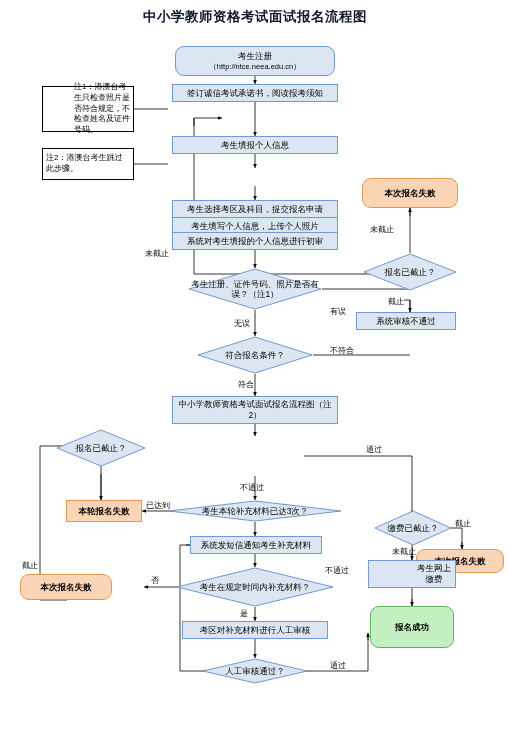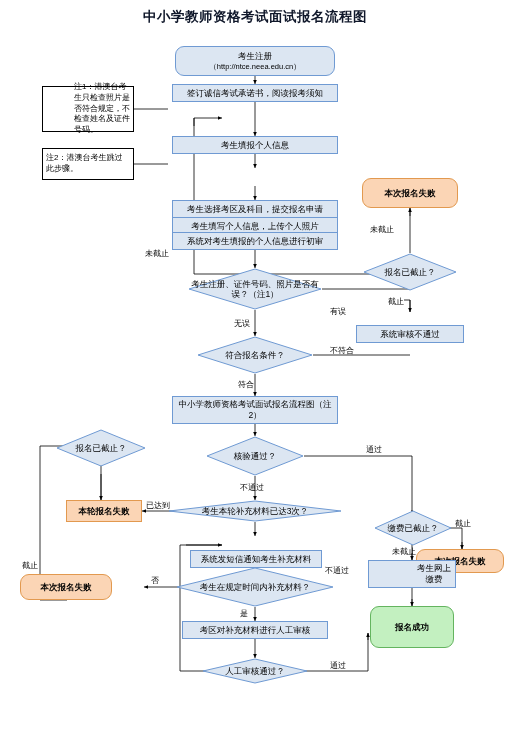--- a/index.html
+++ b/index.html
@@ -169,28 +169,22 @@
 
   <div class="diamond-wrap" style="left:197px;top:336px;width:116px;height:38px;">
     <svg width="116" height="38" viewBox="0 0 116 38">
         <polygon points="58,1 115,19 58,37 1,19" fill="#dce6f2" stroke="#6f9ad3" stroke-width="1"></polygon>
       </svg>
     <div class="diamond-label">符合报名条件？</div>
   </div>
 
   <div class="node box" style="left:172px;top:396px;width:166px;height:28px;">中小学教师资格考试面试报名流程图（注2）</div>
 
-  <div class="diamond-wrap" style="left:206px;top:436px;width:98px;height:40px;">
-    <svg width="98" height="40" viewBox="0 0 98 40">
-        <polygon points="49,1 97,20 49,39 1,20" fill="#dce6f2" stroke="#6f9ad3" stroke-width="1"></polygon>
-      </svg>
-    <div class="diamond-label">核验通过？</div>
-  </div>
-
-  <div class="node box" style="left:356px;top:325px;width:108px;height:18px;">系统审核不通过</div>
+
+  <div class="node box" style="left:356px;top:312px;width:100px;height:18px;">系统审核不通过</div>
 
   <div class="diamond-wrap" style="left:363px;top:253px;width:94px;height:38px;">
     <svg width="94" height="38" viewBox="0 0 94 38">
         <polygon points="47,1 93,19 47,37 1,19" fill="#dce6f2" stroke="#6f9ad3" stroke-width="1"></polygon>
       </svg>
     <div class="diamond-label">报名已截止？</div>
   </div>
 
   <div class="node box orange rounded" style="left:362px;top:178px;width:96px;height:30px;">本次报名失败</div>
 
@@ -204,21 +198,21 @@
   <div class="node box orange" style="left:66px;top:500px;width:76px;height:22px;">本轮报名失败</div>
   <div class="node box orange rounded" style="left:20px;top:574px;width:92px;height:26px;">本次报名失败</div>
 
   <div class="diamond-wrap" style="left:168px;top:500px;width:174px;height:22px;">
     <svg width="174" height="22" viewBox="0 0 174 22">
         <polygon points="87,1 173,11 87,21 1,11" fill="#dce6f2" stroke="#6f9ad3" stroke-width="1"></polygon>
       </svg>
     <div class="diamond-label">考生本轮补充材料已达3次？</div>
   </div>
 
-  <div class="node box" style="left:190px;top:550px;width:132px;height:18px;">系统发短信通知考生补充材料</div>
+  <div class="node box" style="left:190px;top:536px;width:132px;height:18px;">系统发短信通知考生补充材料</div>
 
   <div class="diamond-wrap" style="left:176px;top:567px;width:158px;height:40px;">
     <svg width="158" height="40" viewBox="0 0 158 40">
         <polygon points="79,1 157,20 79,39 1,20" fill="#dce6f2" stroke="#6f9ad3" stroke-width="1"></polygon>
       </svg>
     <div class="diamond-label">考生在规定时间内补充材料？</div>
   </div>
 
   <div class="node box" style="left:182px;top:621px;width:146px;height:18px;">考区对补充材料进行人工审核</div>
 

